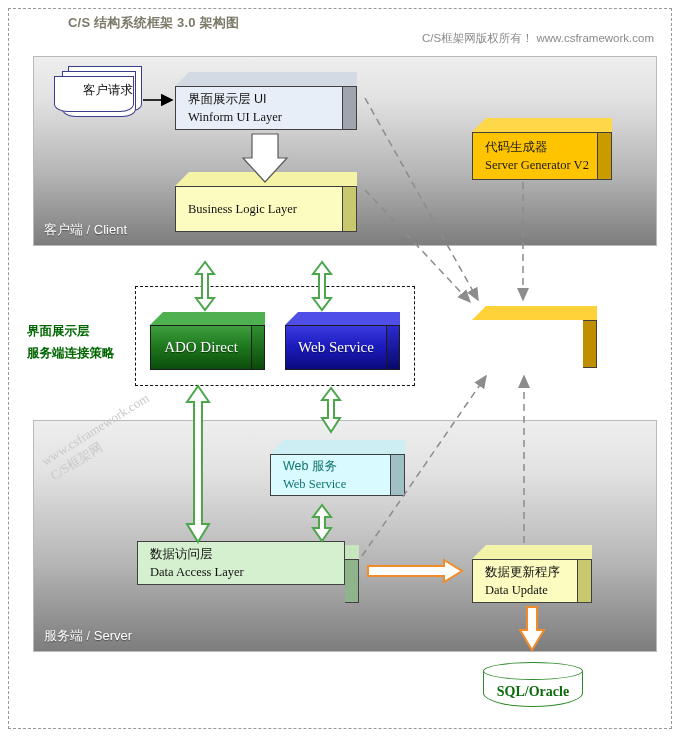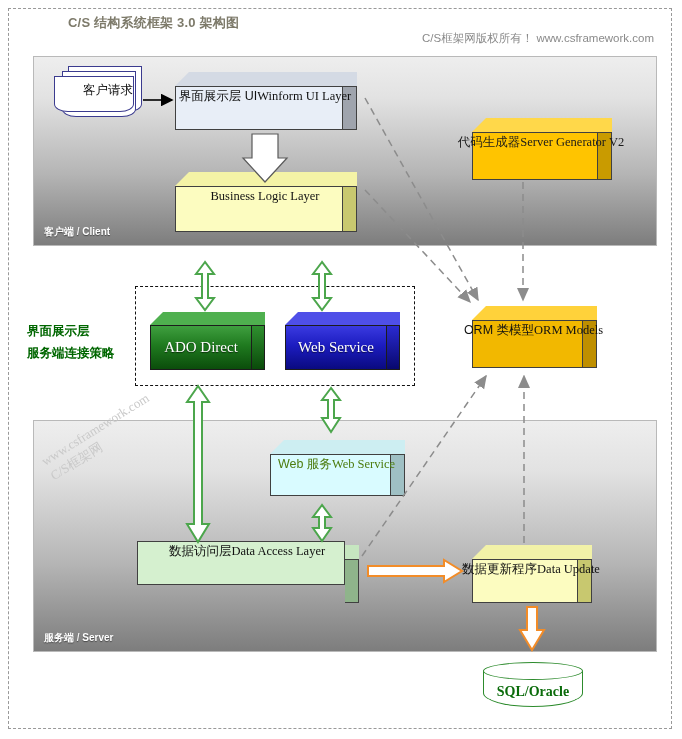--- a/index.html
+++ b/index.html
@@ -31,41 +31,41 @@
   
   .zone{
     position:absolute;box-sizing:border-box;
     border:1px solid #b9b9b9;
     background:linear-gradient(to bottom,#eeeeee 0%,#e2e2e2 22%,#b5b5b5 62%,#7d7d7d 100%);
   }
   #zone-client{left:33px;top:56px;width:624px;height:190px;}
   #zone-server{left:33px;top:420px;width:624px;height:232px;}
   .zone-label{
     position:absolute;bottom:6px;left:10px;
-    font-size:10px;font-weight:bold;color:#ffffff;
+    font-size:13px;font-weight:normal;color:#ffffff;
     text-shadow:0 1px 1px rgba(0,0,0,.45);
     white-space:nowrap;
   }
   .zone-label .sep{color:#f2f2f2;}
 
   
   .watermark{
     position:absolute;left:38px;top:455px;width:150px;
     color:#c9c9c9;font-size:13px;line-height:17px;
     transform:rotate(-32deg);transform-origin:0 0;
     white-space:nowrap;pointer-events:none;
     font-family:"Liberation Serif",serif;
   }
 
   
   .box3d{position:absolute;}
   .box3d .face{
     position:absolute;left:0;bottom:0;box-sizing:border-box;
     border:1px solid #404040;
-    display:flex;flex-direction:row;justify-content:center;
+    display:flex;flex-direction:column;justify-content:center;
     padding-left:12px;
   }
   .box3d .top{
     position:absolute;left:0;top:0;
     border-left:14px solid transparent;
     border-bottom-width:14px;border-bottom-style:solid;
   }
   .box3d .side{
     position:absolute;right:0;top:0;width:14px;
     border:1px solid #404040;border-left:none;box-sizing:border-box;
@@ -98,21 +98,21 @@
   #box-orm{left:472px;top:306px;width:125px;height:62px;}
   #box-orm .face{left:0;width:111px;height:48px;background:#f2b800;}
   #box-orm .top{width:111px;border-bottom-color:#ffd23a;}
   #box-orm .side{height:48px;top:14px;background:#bf8f00;}
 
   
   #box-websvc{left:270px;top:440px;width:135px;height:56px;}
   #box-websvc .face{left:0;width:121px;height:42px;background:#d9fbff;}
   #box-websvc .top{width:121px;border-bottom-color:#cdeef2;}
   #box-websvc .side{height:42px;top:14px;background:#9fc0c4;}
-  #box-websvc .l1,#box-websvc .l2{color:#4d7c0f;}
+  #box-websvc .l1,#box-websvc .l2{color:#0f766e;}
 
   
   #box-dal{left:137px;top:545px;width:222px;height:40px;}
   #box-dal .face{left:0;width:208px;height:44px;background:#d5f0cf;}
   #box-dal .top{width:208px;border-bottom-color:#c6e6c0;}
   #box-dal .side{height:44px;top:14px;background:#8fb48b;}
 
   
   #box-dataupd{left:472px;top:545px;width:120px;height:58px;}
   #box-dataupd .face{left:0;width:106px;height:44px;background:#fcfcc0;}
@@ -255,24 +255,20 @@
     <div class="side"></div>
     <div class="face">
       <div class="l1">代码生成器</div>
       <div class="l2">Server Generator V2</div>
     </div>
   </div>
 
   <div class="box3d" id="box-orm">
     <div class="top"></div>
     <div class="side"></div>
-    <div class="face">
-      <div class="l1">ORM 类模型</div>
-      <div class="l2">ORM Models</div>
-    </div>
   </div>
 
   <div class="box3d" id="box-websvc">
     <div class="top"></div>
     <div class="side"></div>
     <div class="face">
       <div class="l1">Web 服务</div>
       <div class="l2">Web Service</div>
     </div>
   </div>

